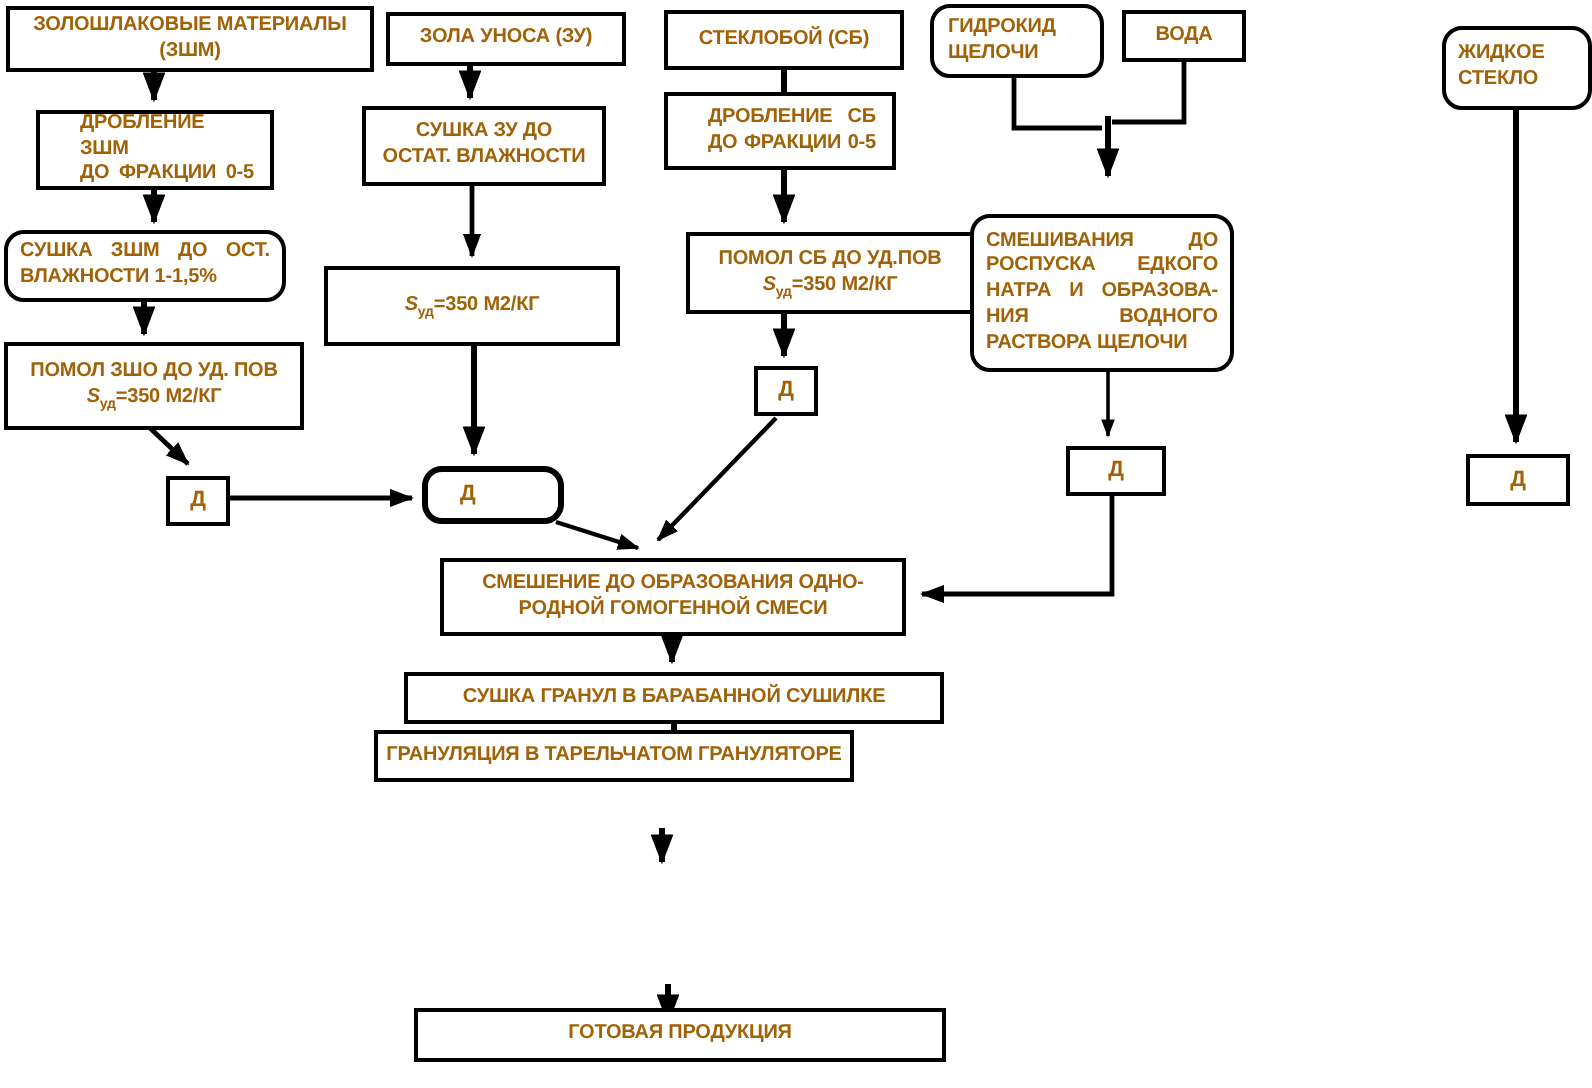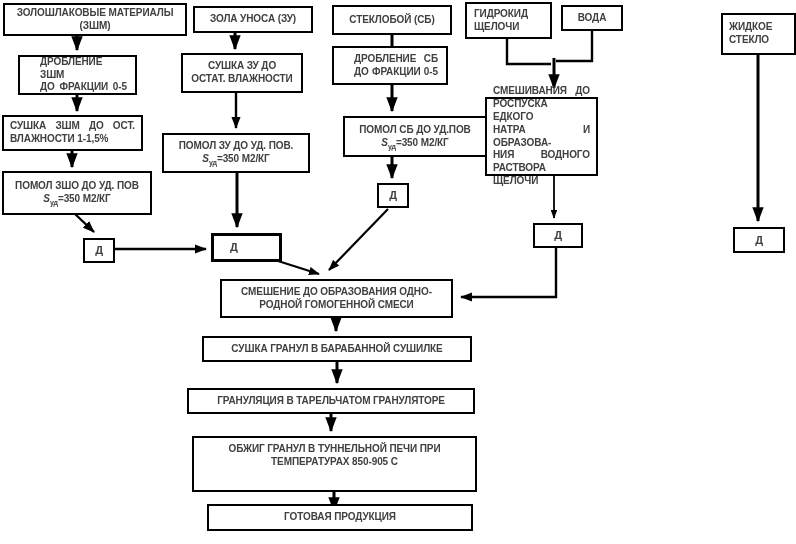--- a/index.html
+++ b/index.html
@@ -1,28 +1,28 @@
 <!DOCTYPE html>
 <html><head>
 <meta charset="utf-8">
 <style>
   html,body { margin:0; padding:0; background:#ffffff; }
   #canvas {
     position:relative; width:796px; height:544px; background:#ffffff;
-    font-family:"Liberation Sans", sans-serif; color:#404040; overflow:hidden;
+    font-family:"Liberation Sans", sans-serif; color:#a16207; overflow:hidden;
   }
   #connectors { position:absolute; left:0; top:0; z-index:0; }
   .box {
     position:absolute; box-sizing:border-box; z-index:1;
     border:2px solid #000; background:#fff;
     display:flex; flex-direction:column; justify-content:center; align-items:center;
     text-align:center; font-weight:bold; font-size:10px; line-height:1.28;
     letter-spacing:-0.1px;
   }
-  .box.leftal { align-items:flex-start; text-align:left; }
+  .box.leftal { align-items:flex-start; text-align:left;border-radius:10px; }
   .box.topal  { justify-content:flex-start; padding-top:5px; }
   .bline { width:100%; }
   .just  { text-align:justify; text-align-last:justify; -moz-text-align-last:justify; }
   .padsm { padding-left:6px; padding-right:6px; }
   .padmd { padding-left:20px; padding-right:8px; }
   .dbox  { font-size:11px; }
   .thick { border-width:3px; }
   sub { font-size:7px; line-height:0; }
   .svar { font-style:italic; }
 </style>
@@ -100,40 +100,39 @@
   </div>
   <div class="box dbox" style="left:83px;top:238px;width:32px;height:25px;">
     <div class="bline">Д</div>
   </div>
 
   <div class="box" style="left:181px;top:53px;width:122px;height:40px;">
     <div class="bline">СУШКА ЗУ ДО</div>
     <div class="bline">ОСТАТ. ВЛАЖНОСТИ</div>
   </div>
   <div class="box" style="left:162px;top:133px;width:148px;height:40px;">
-    <div class="bline">ПОМОЛ ЗУ ДО УД. ПОВ.</div>
     <div class="bline"><span class="svar">S</span><sub>уд</sub><span>=350 М2/КГ</span></div>
   </div>
   <div class="box dbox thick leftal" style="left:211px;top:233px;width:71px;height:29px;padding-left:16px;">
     <div class="bline">Д</div>
   </div>
 
   <div class="box padmd" style="left:332px;top:46px;width:116px;height:39px;">
     <div class="bline just">ДРОБЛЕНИЕ СБ</div>
     <div class="bline just">ДО ФРАКЦИИ 0-5</div>
   </div>
   <div class="box" style="left:323px;top:116px;width:144px;height:41px;margin-left:20px;">
     <div class="bline">ПОМОЛ СБ ДО УД.ПОВ</div>
     <div class="bline"><span class="svar">S</span><sub>уд</sub><span>=350 М2/КГ</span></div>
   </div>
   <div class="box dbox" style="left:377px;top:183px;width:32px;height:25px;">
     <div class="bline">Д</div>
   </div>
 
-  <div class="box leftal" style="left:485px;top:97px;width:113px;height:79px;padding:3px 6px;">
+  <div class="box leftal" style="left:485px;top:107px;width:132px;height:79px;padding:3px 6px;">
     <div class="bline just">СМЕШИВАНИЯ ДО</div>
     <div class="bline just">РОСПУСКА ЕДКОГО</div>
     <div class="bline just">НАТРА И ОБРАЗОВА-</div>
     <div class="bline just">НИЯ ВОДНОГО</div>
     <div class="bline">РАСТВОРА ЩЕЛОЧИ</div>
   </div>
   <div class="box dbox" style="left:533px;top:223px;width:50px;height:25px;">
     <div class="bline">Д</div>
   </div>
 
@@ -141,24 +140,20 @@
     <div class="bline">Д</div>
   </div>
 
   <div class="box" style="left:220px;top:279px;width:233px;height:39px;">
     <div class="bline">СМЕШЕНИЕ ДО ОБРАЗОВАНИЯ ОДНО-</div>
     <div class="bline">РОДНОЙ ГОМОГЕННОЙ СМЕСИ</div>
   </div>
   <div class="box" style="left:202px;top:336px;width:270px;height:26px;">
     <div class="bline">СУШКА ГРАНУЛ В БАРАБАННОЙ СУШИЛКЕ</div>
   </div>
-  <div class="box" style="left:187px;top:388px;width:288px;height:26px;">
+  <div class="box" style="left:187px;top:365px;width:240px;height:26px;">
     <div class="bline">ГРАНУЛЯЦИЯ В ТАРЕЛЬЧАТОМ ГРАНУЛЯТОРЕ</div>
-  </div>
-  <div class="box topal" style="left:192px;top:436px;width:285px;height:56px;">
-    <div class="bline">ОБЖИГ ГРАНУЛ В ТУННЕЛЬНОЙ ПЕЧИ ПРИ</div>
-    <div class="bline">ТЕМПЕРАТУРАХ 850-905 С</div>
   </div>
   <div class="box" style="left:207px;top:504px;width:266px;height:27px;">
     <div class="bline">ГОТОВАЯ ПРОДУКЦИЯ</div>
   </div>
 
 </div>
 
 </body></html>

